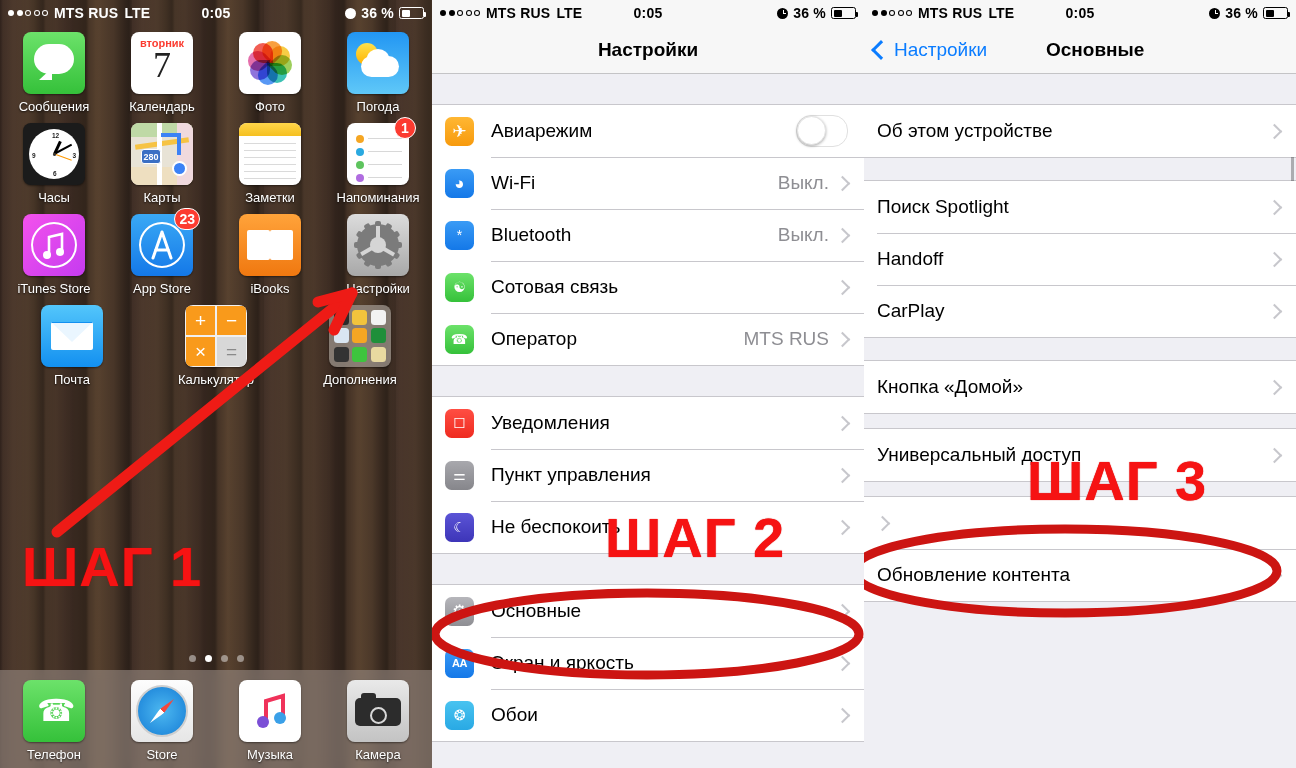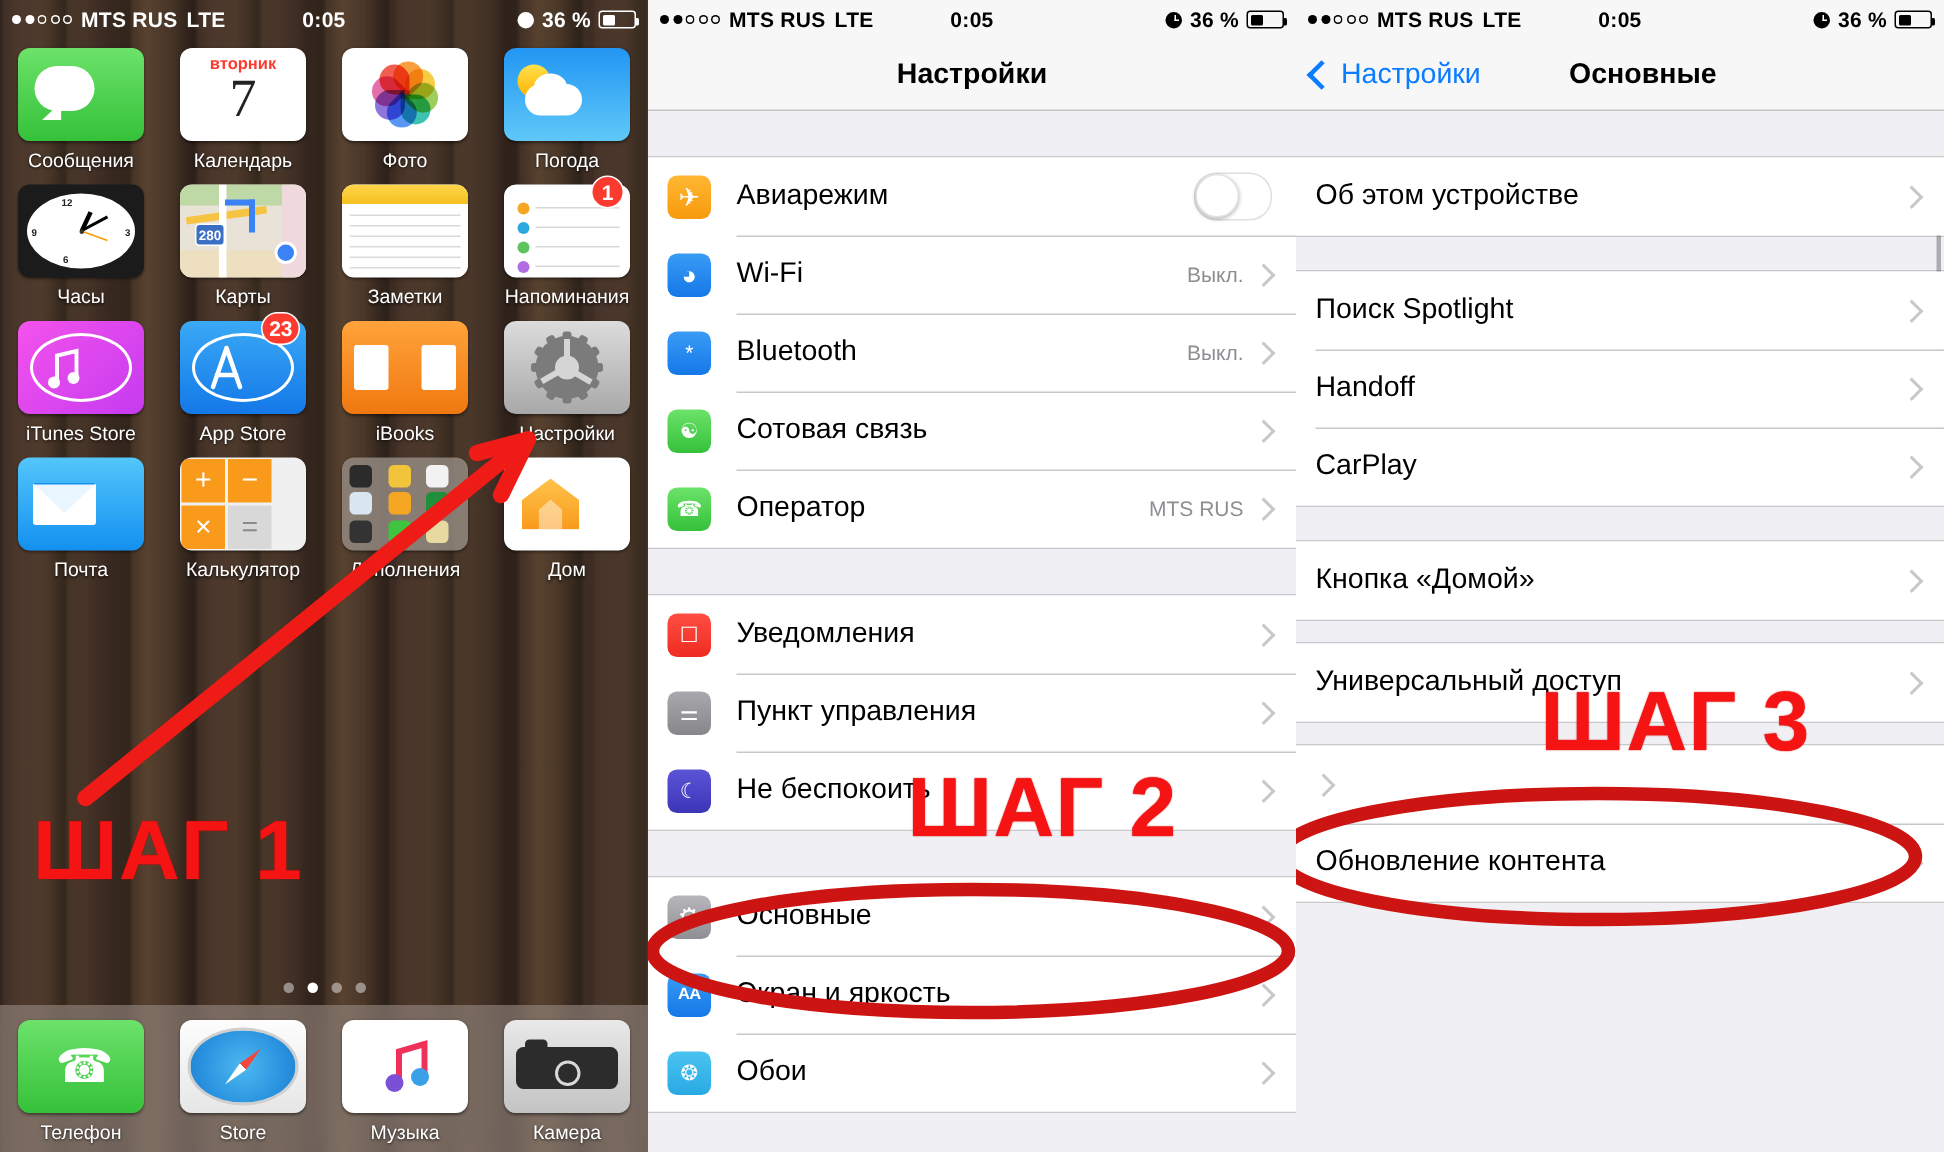--- a/index.html
+++ b/index.html
@@ -38,21 +38,21 @@
         rgba(0,0,0,.06) 28px, rgba(0,0,0,.30) 40px, rgba(0,0,0,.34) 43px),
       repeating-linear-gradient(90deg,
         #47342a 0px,#55402f 34px,#3d2c23 72px,#58422f 96px,#402f25 132px),
       linear-gradient(#4a372b,#3a2a20);
     background-blend-mode:multiply,normal,normal;
   }
   .home-inner{position:relative;height:100%;display:flex;flex-direction:column;padding-top:26px;box-sizing:border-box;}
   .grid{flex:1;display:flex;flex-direction:column;justify-content:flex-start;padding-top:6px;}
   .row{display:flex;justify-content:space-around;margin-bottom:9px;}
   .app{width:100px;display:flex;flex-direction:column;align-items:center;position:relative;}
-  .ic{width:84px;height:62px;border-radius:8px;position:relative;overflow:hidden;
+  .ic{width:62px;height:62px;border-radius:8px;position:relative;overflow:hidden;
       box-shadow:0 1px 2px rgba(0,0,0,.45);}
   .lbl{margin-top:5px;font-size:13px;color:#fff;text-shadow:0 1px 2px rgba(0,0,0,.75);white-space:nowrap;}
   .badge{position:absolute;top:-6px;right:12px;min-width:22px;height:22px;border-radius:11px;
     background:#fc3b30;color:#fff;font-size:14px;font-weight:bold;display:flex;align-items:center;
     justify-content:center;border:1.5px solid #fff;box-sizing:border-box;padding:0 4px;z-index:4;}
   .pagedots{display:flex;justify-content:center;gap:9px;padding-bottom:8px;}
   .pagedots i{width:7px;height:7px;border-radius:50%;background:rgba(255,255,255,.45);}
   .pagedots i.on{background:#fff;}
   .dock{height:98px;background:rgba(160,148,140,.55);backdrop-filter:blur(6px);
     display:flex;justify-content:space-around;align-items:center;padding-top:4px;box-sizing:border-box;}
@@ -152,21 +152,21 @@
   .list{flex:1;overflow:hidden;position:relative;}
   .gap{height:30px;background:#efeff4;}
   .gap.sm{height:22px;}
   .gap.xs{height:14px;}
   .grp{background:#fff;border-top:1px solid #c8c7cc;border-bottom:1px solid #c8c7cc;}
   .row2{display:flex;align-items:center;height:52px;padding-left:13px;position:relative;box-sizing:border-box;background:#fff;}
   .row2 + .row2::before{content:"";position:absolute;left:13px;right:0;top:0;height:1px;background:#c8c7cc;}
   .row2.ind + .row2.ind::before{left:59px;}
   .sicon{width:29px;height:29px;border-radius:6.5px;margin-right:17px;flex:0 0 auto;position:relative;overflow:hidden;}
   .rtitle{font-size:19px;color:#000;flex:1;white-space:nowrap;}
-  .rval{font-size:14px;color:#8e8e93;margin-right:8px;white-space:nowrap;}
+  .rval{font-size:19px;color:#8e8e93;margin-right:8px;white-space:nowrap;}
   .chev{width:9px;height:9px;border-right:2px solid #c7c7cc;border-top:2px solid #c7c7cc;
     transform:rotate(45deg);margin-right:16px;flex:0 0 auto;}
   .toggle{width:50px;height:30px;border-radius:15px;background:#fff;border:1px solid #e0e0e0;position:relative;margin-right:16px;flex:0 0 auto;}
   .toggle .knob{position:absolute;left:0px;top:-0.5px;width:29px;height:29px;border-radius:50%;background:#fff;
      box-shadow:0 1px 3px rgba(0,0,0,.32);border:.5px solid #e3e3e3;box-sizing:border-box;}
   .scrollbar{position:absolute;right:2px;top:60px;width:3px;height:190px;border-radius:2px;background:rgba(0,0,0,.28);}
 
   
   .s-air{background:linear-gradient(#ffb733,#f79a0d);}
   .s-wifi{background:linear-gradient(#3a9bf5,#1478e8);}
@@ -389,27 +389,20 @@
                 <span class="mini" style="background:#d9e6f2"></span>
                 <span class="mini" style="background:#f5a623"></span>
                 <span class="mini" style="background:#1f8f3a"></span>
                 <span class="mini" style="background:#333"></span>
                 <span class="mini" style="background:#3ec43e"></span>
                 <span class="mini" style="background:#e8d9a0"></span>
               </div>
             </div>
             <div class="lbl">Дополнения</div>
           </div>
-          <div class="app">
-            <div class="ic i-home">
-              <span class="hh"></span>
-                <span class="hh2"></span>
-            </div>
-            <div class="lbl">Дом</div>
-          </div>
         </div>
 
       </div>
 
       <div class="pagedots">
         <i></i>
         <i class="on"></i>
         <i></i>
         <i></i>
       </div>

